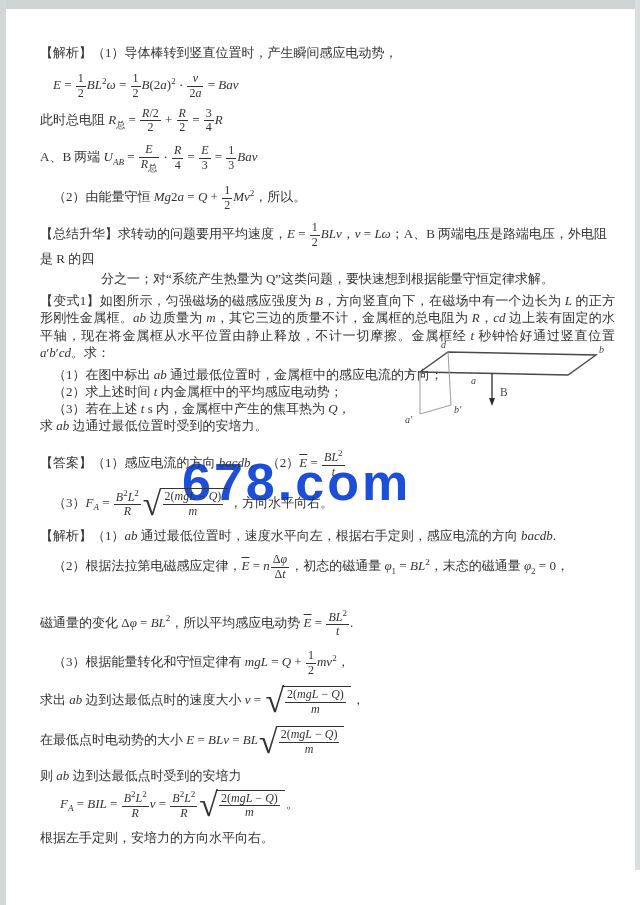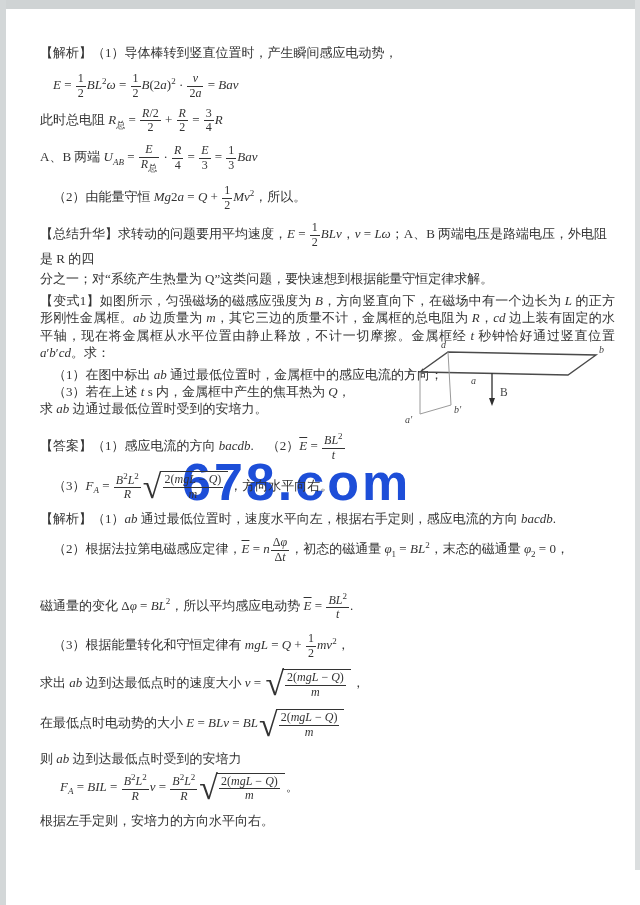--- a/index.html
+++ b/index.html
@@ -45,23 +45,24 @@
 
 <div class="watermark">678.com</div>
 
 <div class="doc">
   <p class="ln">【解析】（1）导体棒转到竖直位置时，产生瞬间感应电动势，</p>
   <p class="ln ind1" style="margin-top:11px;"><i>E</i> = <span class="fr"><span class="n">1</span><span class="d">2</span></span><i>BL</i><sup>2</sup><i>ω</i> = <span class="fr"><span class="n">1</span><span class="d">2</span></span><i>B</i>(2<i>a</i>)<sup>2</sup> · <span class="fr"><span class="n"><i>v</i></span><span class="d">2<i>a</i></span></span> = <i>Bav</i></p>
   <p class="ln" style="margin-top:6px;">此时总电阻 <i>R</i><sub>总</sub> = <span class="fr"><span class="n"><i>R</i>/2</span><span class="d">2</span></span> + <span class="fr"><span class="n"><i>R</i></span><span class="d">2</span></span> = <span class="fr"><span class="n">3</span><span class="d">4</span></span><i>R</i></p>
   <p class="ln" style="margin-top:8px;">A、B 两端 <i>U</i><sub><i>AB</i></sub> = <span class="fr"><span class="n"><i>E</i></span><span class="d"><i>R</i><sub>总</sub></span></span> · <span class="fr"><span class="n"><i>R</i></span><span class="d">4</span></span> = <span class="fr"><span class="n"><i>E</i></span><span class="d">3</span></span> = <span class="fr"><span class="n">1</span><span class="d">3</span></span><i>Bav</i></p>
   <p class="ln ind1" style="margin-top:10px;">（2）由能量守恒 <i>Mg</i>2<i>a</i> = <i>Q</i> + <span class="fr"><span class="n">1</span><span class="d">2</span></span><i>Mv</i><sup>2</sup>，所以。</p>
   <p class="ln" style="margin-top:9px;">【总结升华】求转动的问题要用平均速度，<i>E</i> = <span class="fr"><span class="n">1</span><span class="d">2</span></span><i>BLv</i>，<i>v</i> = <i>Lω</i>；A、B 两端电压是路端电压，外电阻是 R 的四</p>
-  <p class="ln" style="margin-top:3px;">分之一；对“系统产生热量为 Q”这类问题，要快速想到根据能量守恒定律求解。</p>
+  <p class="ln" style="margin-top:3px;text-align:center;">分之一；对“系统产生热量为 Q”这类问题，要快速想到根据能量守恒定律求解。</p>
   <p class="ln just" style="margin-top:5px;">【变式1】如图所示，匀强磁场的磁感应强度为 <i>B</i>，方向竖直向下，在磁场中有一个边长为 <i>L</i> 的正方形刚性金属框。<i>ab</i> 边质量为 <i>m</i>，其它三边的质量不计，金属框的总电阻为 <i>R</i>，<i>cd</i> 边上装有固定的水平轴，现在将金属框从水平位置由静止释放，不计一切摩擦。金属框经 <i>t</i> 秒钟恰好通过竖直位置 <i>a</i>′<i>b</i>′<i>cd</i>。求：</p>
   <p class="ln ind1" style="margin-top:4px;">（1）在图中标出 <i>ab</i> 通过最低位置时，金属框中的感应电流的方向；</p>
+  <p class="ln ind1">（2）求上述时间 <i>t</i> 内金属框中的平均感应电动势；</p>
   <p class="ln ind1">（3）若在上述 <i>t</i> s 内，金属框中产生的焦耳热为 <i>Q</i>，</p>
   <p class="ln">求 <i>ab</i> 边通过最低位置时受到的安培力。</p>
   <p class="ln" style="margin-top:14px;">【答案】（1）感应电流的方向 <i>bacdb</i>.　（2）<span class="ov"><i>E</i></span> = <span class="fr"><span class="n"><i>BL</i><sup>2</sup></span><span class="d"><i>t</i></span></span></p>
   <p class="ln ind1" style="margin-top:8px;">（3）<i>F</i><sub><i>A</i></sub> = <span class="fr"><span class="n"><i>B</i><sup>2</sup><i>L</i><sup>2</sup></span><span class="d"><i>R</i></span></span><span class="sq">
         <span class="rad">√</span>
         <span class="bar"><span class="fr"><span class="n">2(<i>mgL</i> − <i>Q</i>)</span><span class="d"><i>m</i></span></span></span>
       </span>，方向水平向右。</p>
   <p class="ln" style="margin-top:8px;">【解析】（1）<i>ab</i> 通过最低位置时，速度水平向左，根据右手定则，感应电流的方向 <i>bacdb</i>.</p>
   <p class="ln ind1" style="margin-top:9px;">（2）根据法拉第电磁感应定律，<span class="ov"><i>E</i></span> = <i>n</i><span class="fr"><span class="n">Δ<i>φ</i></span><span class="d">Δ<i>t</i></span></span>，初态的磁通量 <i>φ</i><sub>1</sub> = <i>BL</i><sup>2</sup>，末态的磁通量 <i>φ</i><sub>2</sub> = 0，</p>
   <p class="ln" style="margin-top:26px;">磁通量的变化 Δ<i>φ</i> = <i>BL</i><sup>2</sup>，所以平均感应电动势 <span class="ov"><i>E</i></span> = <span class="fr"><span class="n"><i>BL</i><sup>2</sup></span><span class="d"><i>t</i></span></span>.</p>

